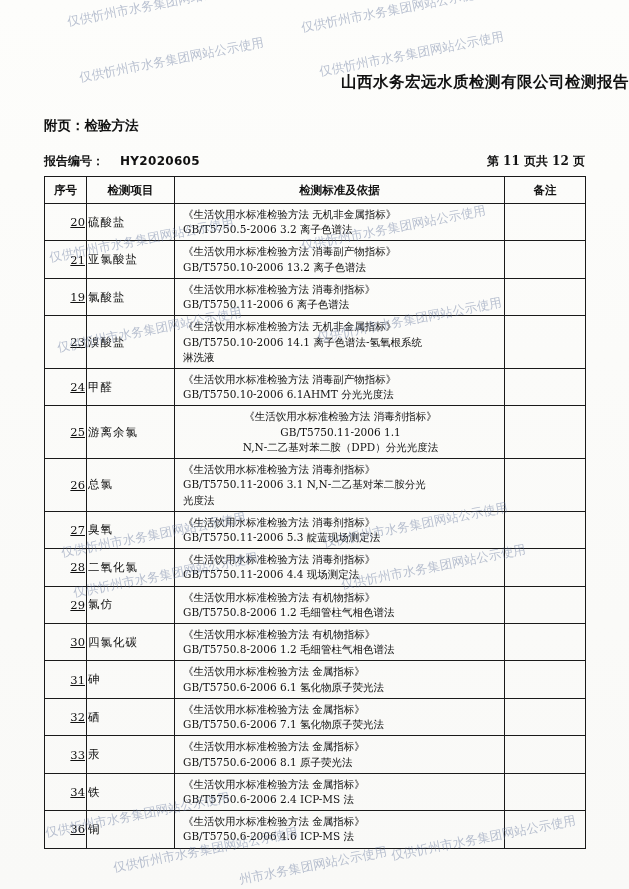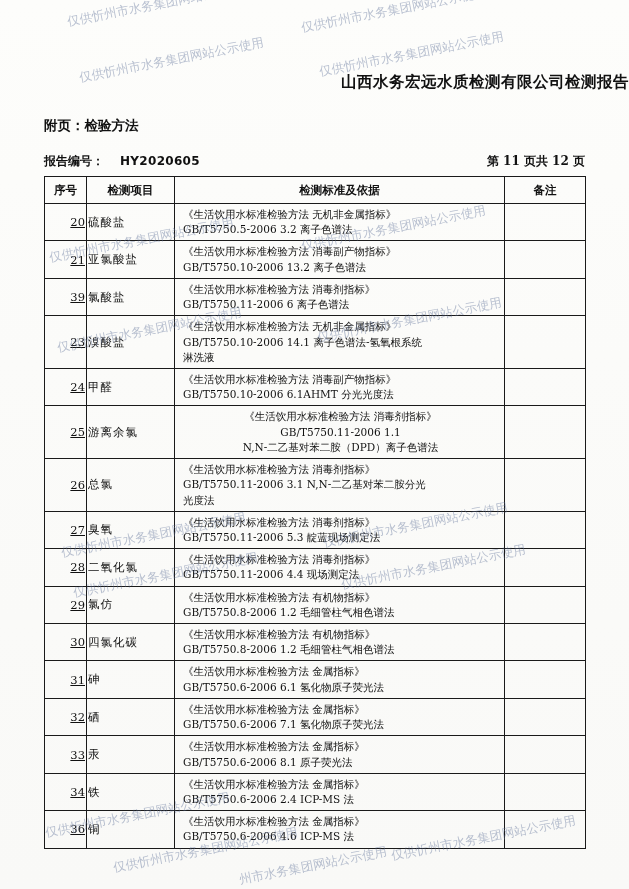--- a/index.html
+++ b/index.html
@@ -194,21 +194,21 @@
           <tr>
             <td class="idx">21</td>
             <td class="item">亚氯酸盐</td>
             <td class="std">
               <span class="line">《生活饮用水标准检验方法  消毒副产物指标》</span>
               <span class="line">GB/T5750.10-2006  13.2 离子色谱法</span>
             </td>
             <td class="note"></td>
           </tr>
           <tr>
-            <td class="idx">39</td>
+            <td class="idx">19</td>
             <td class="item">氯酸盐</td>
             <td class="std">
               <span class="line">《生活饮用水标准检验方法  消毒剂指标》</span>
               <span class="line">GB/T5750.11-2006  6 离子色谱法</span>
             </td>
             <td class="note"></td>
           </tr>
           <tr>
             <td class="idx">23</td>
             <td class="item">溴酸盐</td>
@@ -227,21 +227,21 @@
               <span class="line">GB/T5750.10-2006  6.1AHMT 分光光度法</span>
             </td>
             <td class="note"></td>
           </tr>
           <tr>
             <td class="idx">25</td>
             <td class="item">游离余氯</td>
             <td class="std center">
               <span class="line">《生活饮用水标准检验方法  消毒剂指标》</span>
               <span class="line">GB/T5750.11-2006 1.1</span>
-              <span class="line">N,N-二乙基对苯二胺（DPD）离子色谱法</span>
+              <span class="line">N,N-二乙基对苯二胺（DPD）分光光度法</span>
             </td>
             <td class="note"></td>
           </tr>
           <tr>
             <td class="idx">26</td>
             <td class="item">总氯</td>
             <td class="std">
               <span class="line">《生活饮用水标准检验方法  消毒剂指标》</span>
               <span class="line">GB/T5750.11-2006  3.1 N,N-二乙基对苯二胺分光</span>
               <span class="line">光度法</span>

